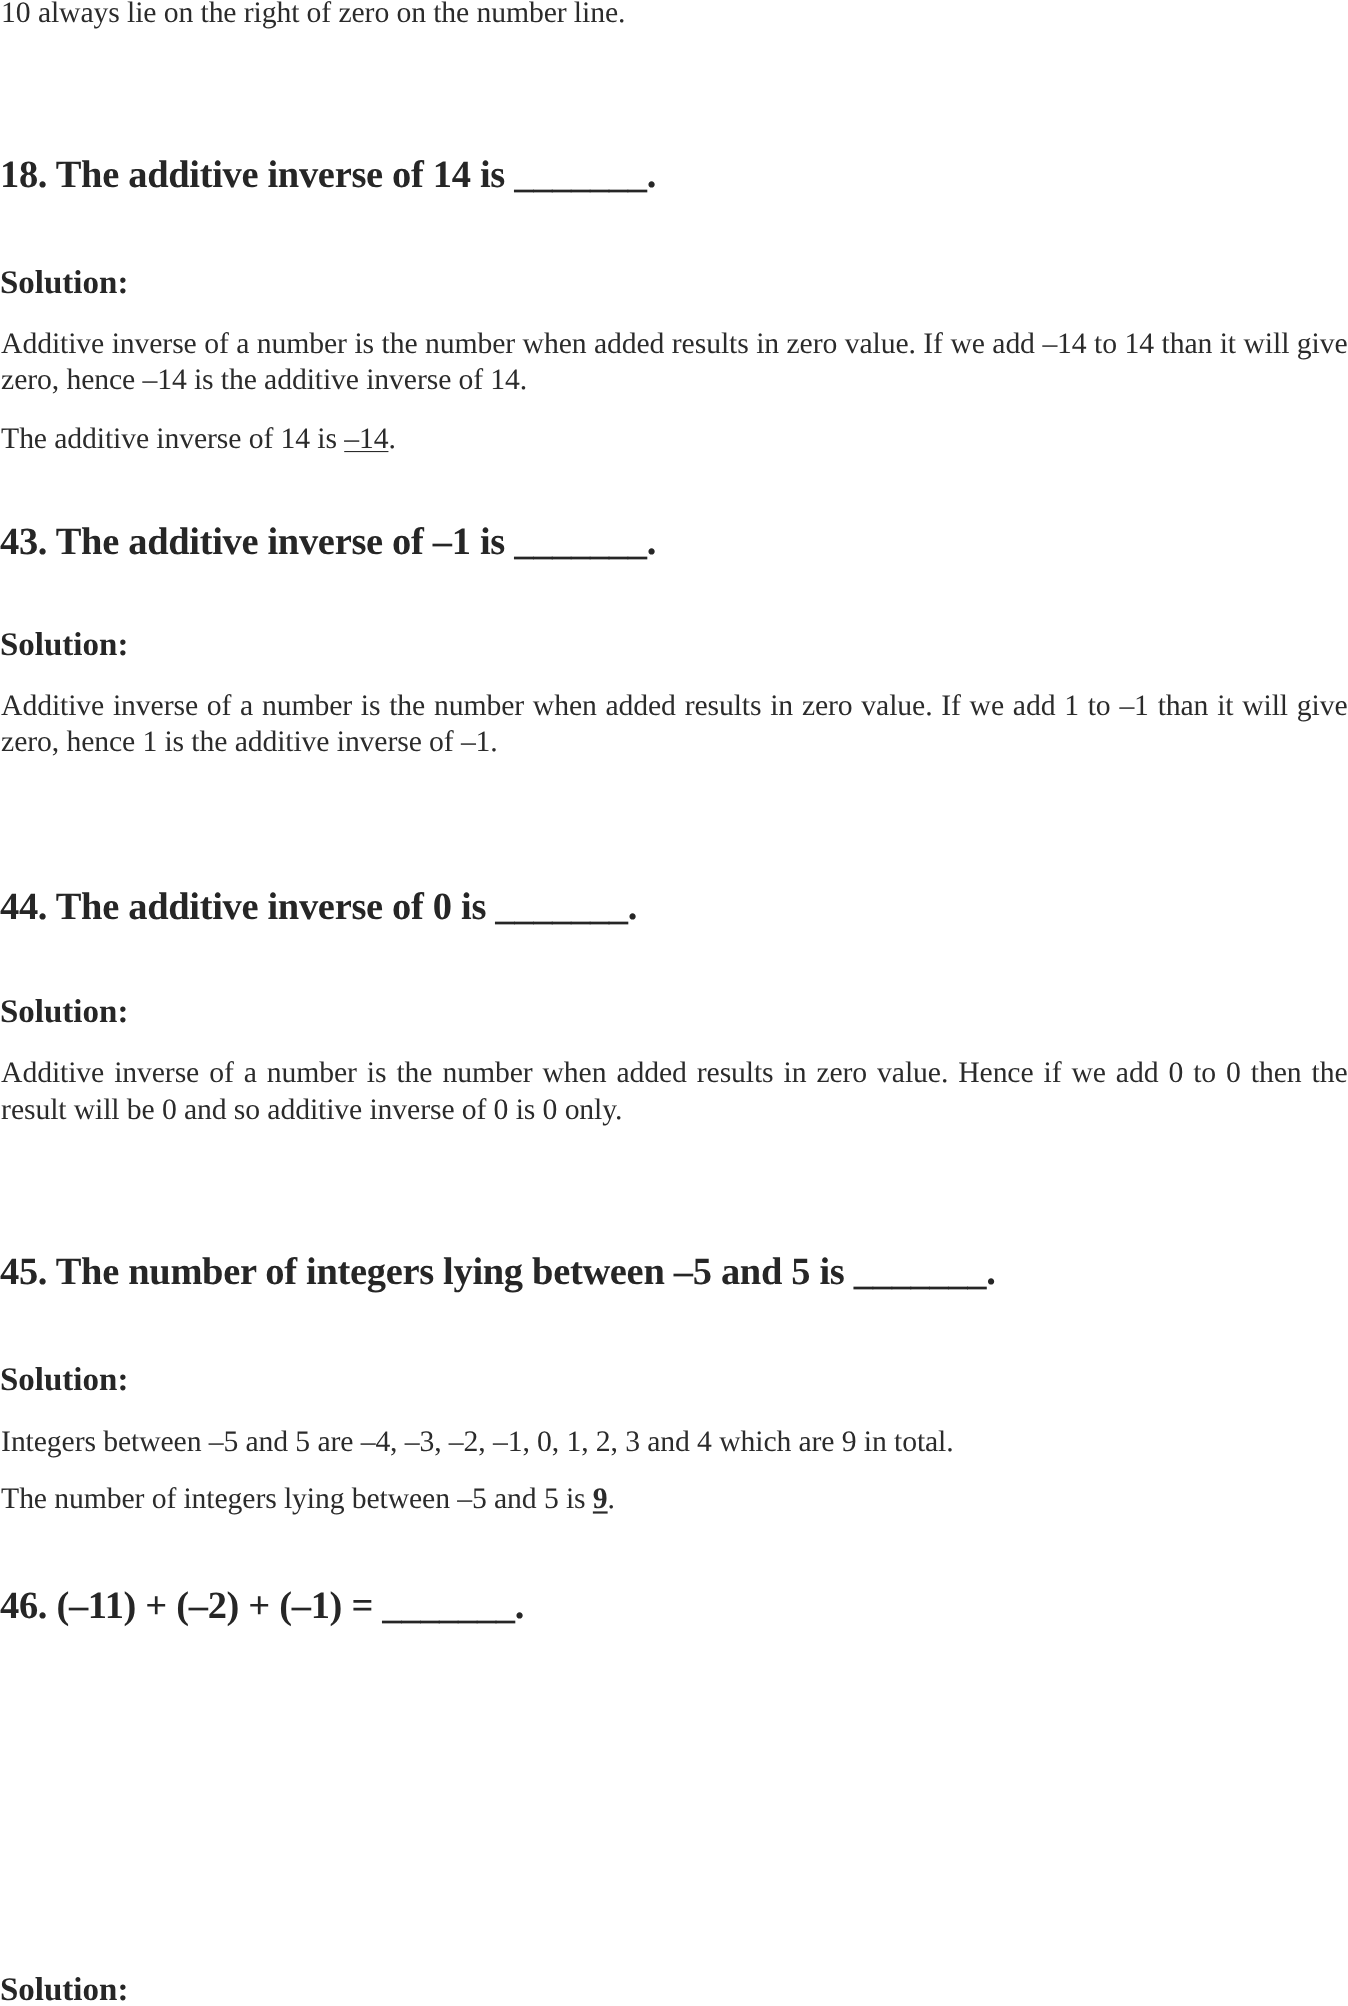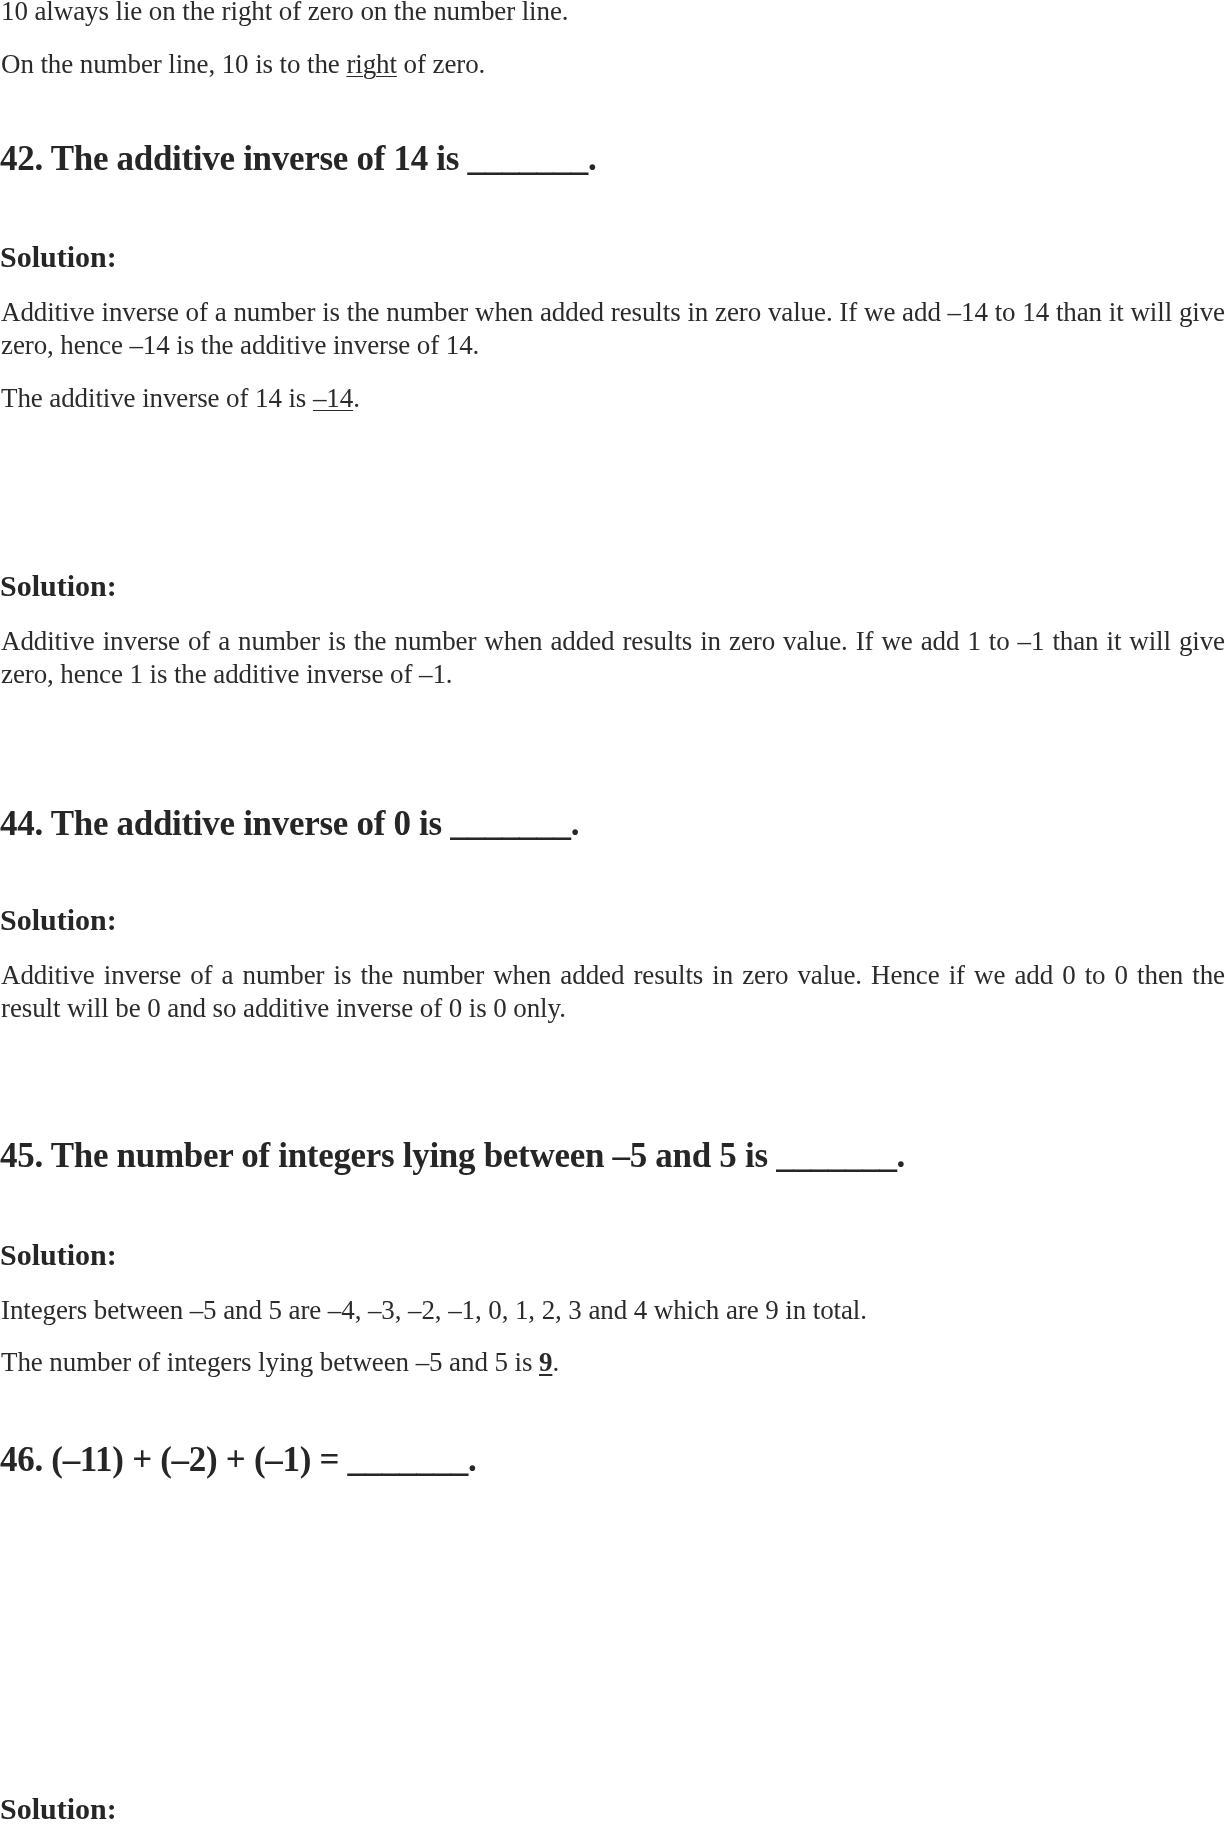--- a/index.html
+++ b/index.html
@@ -70,27 +70,27 @@
       text-align-last: left;
       letter-spacing: -0.1px;
     }
   </style>
 </head>
 <body>
 
 <div class="page">
 
   <div class="line" style="top:-4px;">10 always lie on the right of zero on the number line.</div>
-  <div class="line" style="top:49px;"><span>On the number line, 10 is to the </span><span class="u">right</span><span> of zero.</span></div>
 
-  <div class="q-heading" style="top:139px;">42. The additive inverse of 14 is _______.</div>
+  <div class="q-heading" style="top:139px;">18. The additive inverse of 14 is _______.</div>
   <div class="sol-label" style="top:238px;">Solution:</div>
   <div class="para" style="top:296px;">Additive inverse of a number is the number when added results in zero value. If we add –14 to 14 than it will give zero, hence –14 is the additive inverse of 14.</div>
   <div class="line" style="top:383px;"><span>The additive inverse of 14 is </span><span class="u">–14</span><span>.</span></div>
 
+  <div class="q-heading" style="top:473px;">43. The additive inverse of –1 is _______.</div>
   <div class="sol-label" style="top:567px;">Solution:</div>
   <div class="para" style="top:625px;">Additive inverse of a number is the number when added results in zero value. If we add 1 to –1 than it will give zero, hence 1 is the additive inverse of –1.</div>
 
   <div class="q-heading" style="top:804px;">44. The additive inverse of 0 is _______.</div>
   <div class="sol-label" style="top:901px;">Solution:</div>
   <div class="para" style="top:959px;">Additive inverse of a number is the number when added results in zero value. Hence if we add 0 to 0 then the result will be 0 and so additive inverse of 0 is 0 only.</div>
 
   <div class="q-heading" style="top:1136px;">45. The number of integers lying between –5 and 5 is _______.</div>
   <div class="sol-label" style="top:1236px;">Solution:</div>
   <div class="para" style="top:1294px;">Integers between –5 and 5 are –4, –3, –2, –1, 0, 1, 2, 3 and 4 which are 9 in total.</div>

